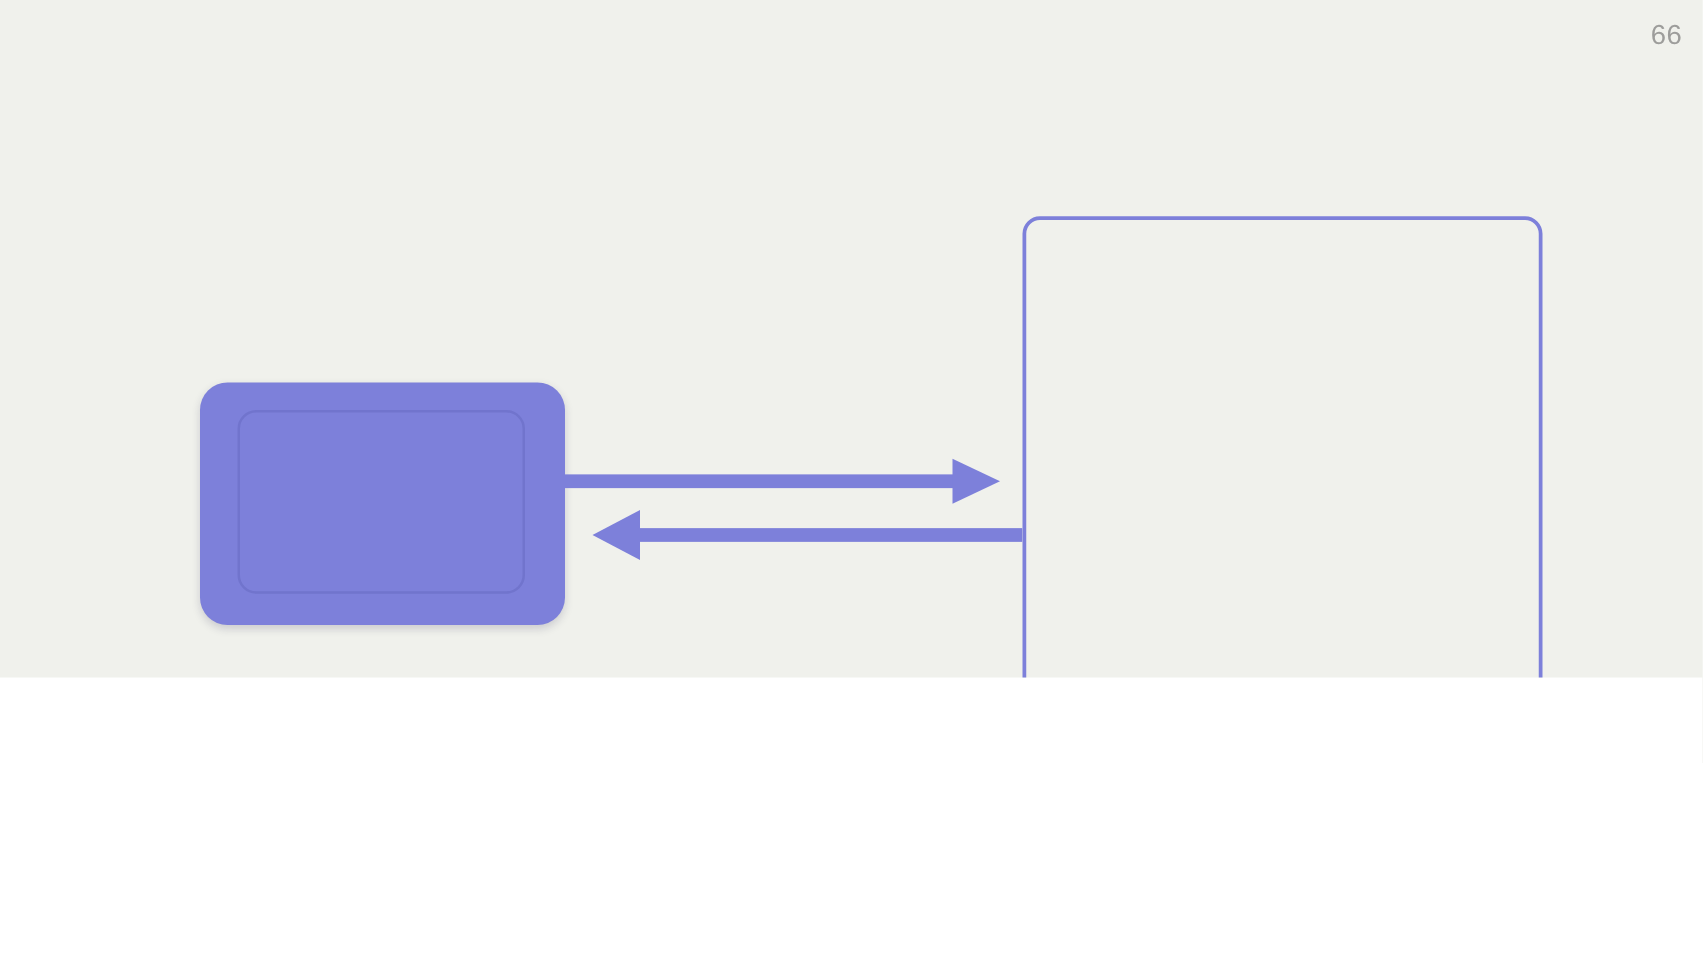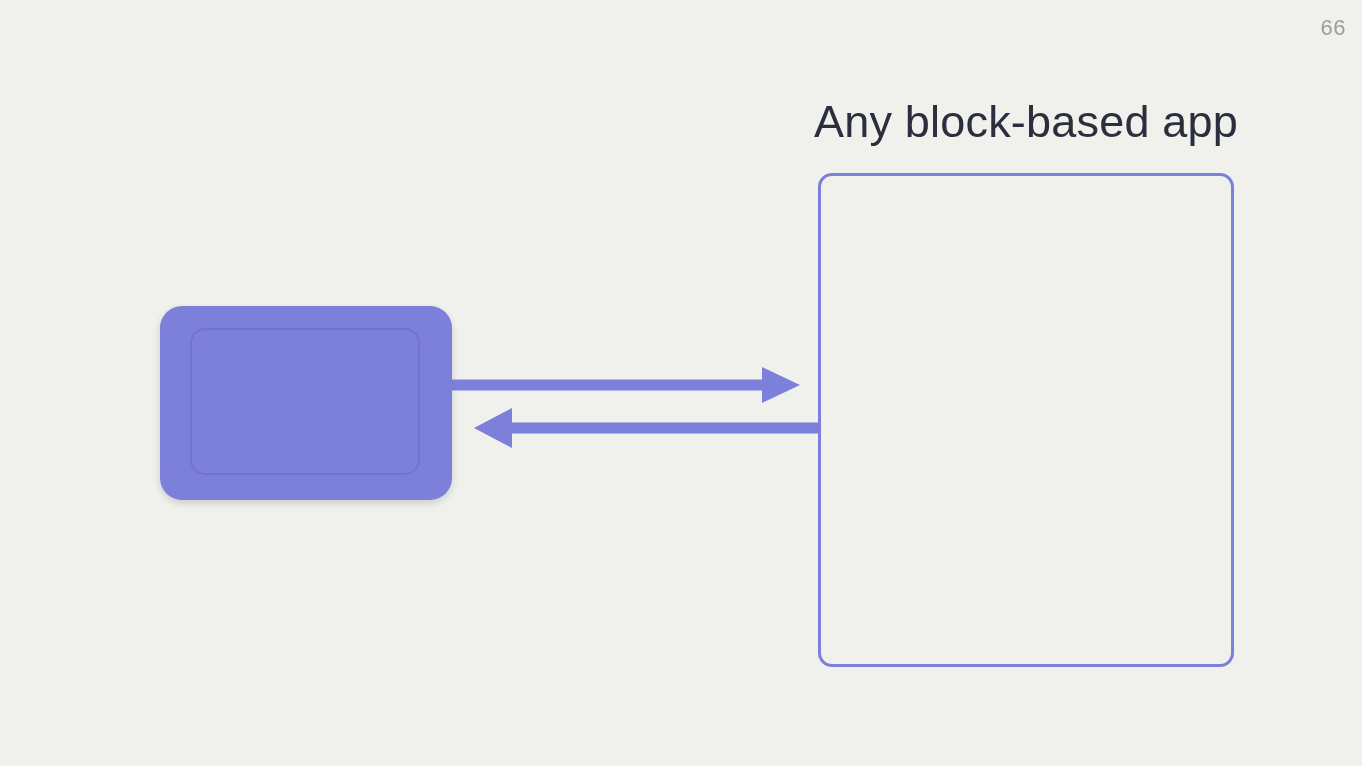--- a/index.html
+++ b/index.html
@@ -9,21 +9,21 @@
     --page-number: #9d9d9b;
     --inner-stroke: rgba(85, 88, 175, 0.30);
   }
   * { margin: 0; padding: 0; box-sizing: border-box; }
   html, body {
     width: 1362px; height: 766px;
     font-family: "Liberation Sans", "DejaVu Sans", sans-serif;
   }
   .slide {
     position: relative;
-    width: 1362px; height: 766px;
+    width: 1362px; height: 542px;
     background: var(--background);
     overflow: hidden;
   }
   .page-number {
     position: absolute;
     top: 15px; right: 16px;
     font-size: 22px;
     color: var(--page-number);
     letter-spacing: 0.5px;
   }
@@ -76,21 +76,20 @@
   }
   .arrow { fill: var(--accent); }
 </style>
 </head>
 <body>
 
 <div class="slide">
 
   <span class="page-number">66</span>
 
-  <div class="app-title">Any block-based app</div>
 
   <div class="app-box"></div>
 
 
   <div class="block">
     <div class="block-inner"></div>
   </div>
 
   <svg class="arrows-svg" viewBox="0 0 366 96" xmlns="http://www.w3.org/2000/svg">
     <g class="arrow">

